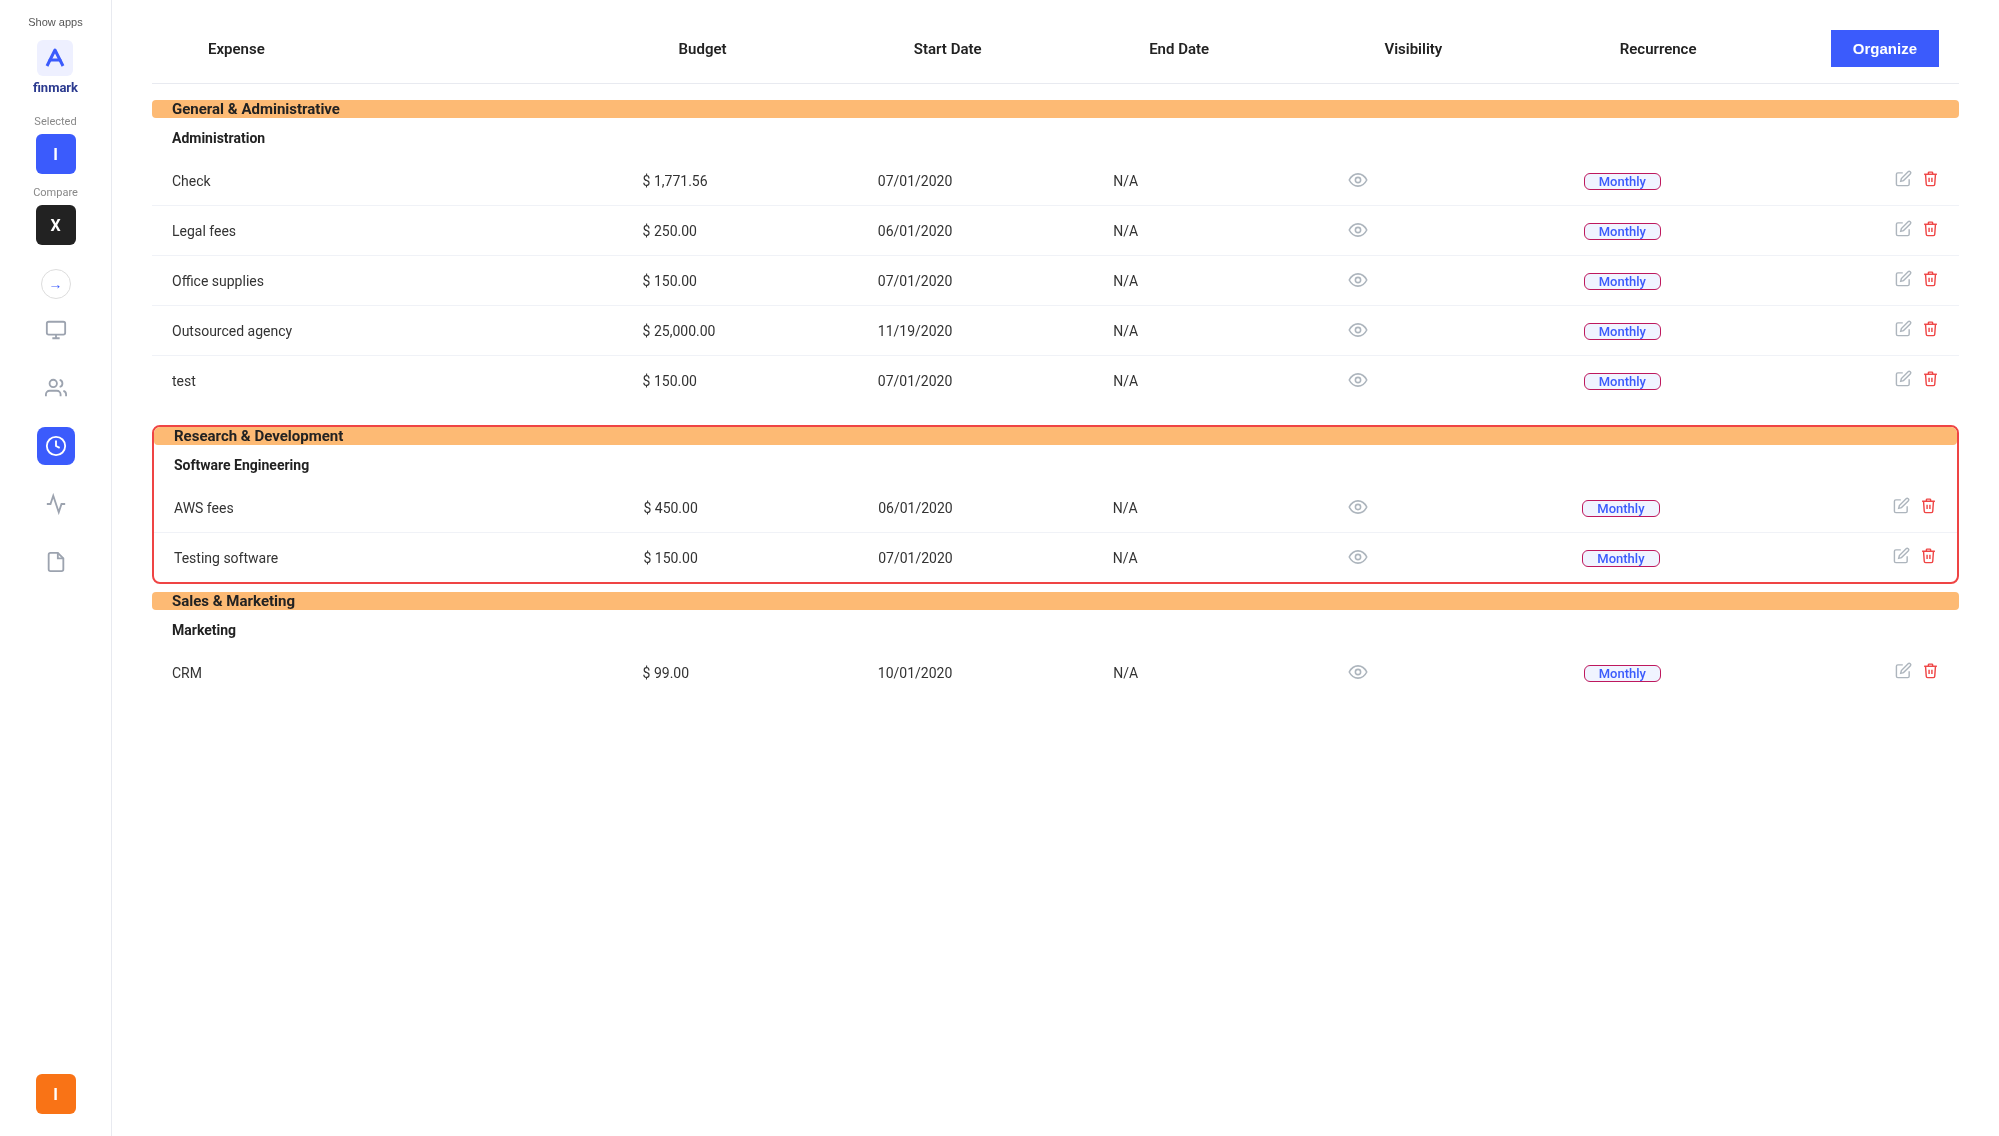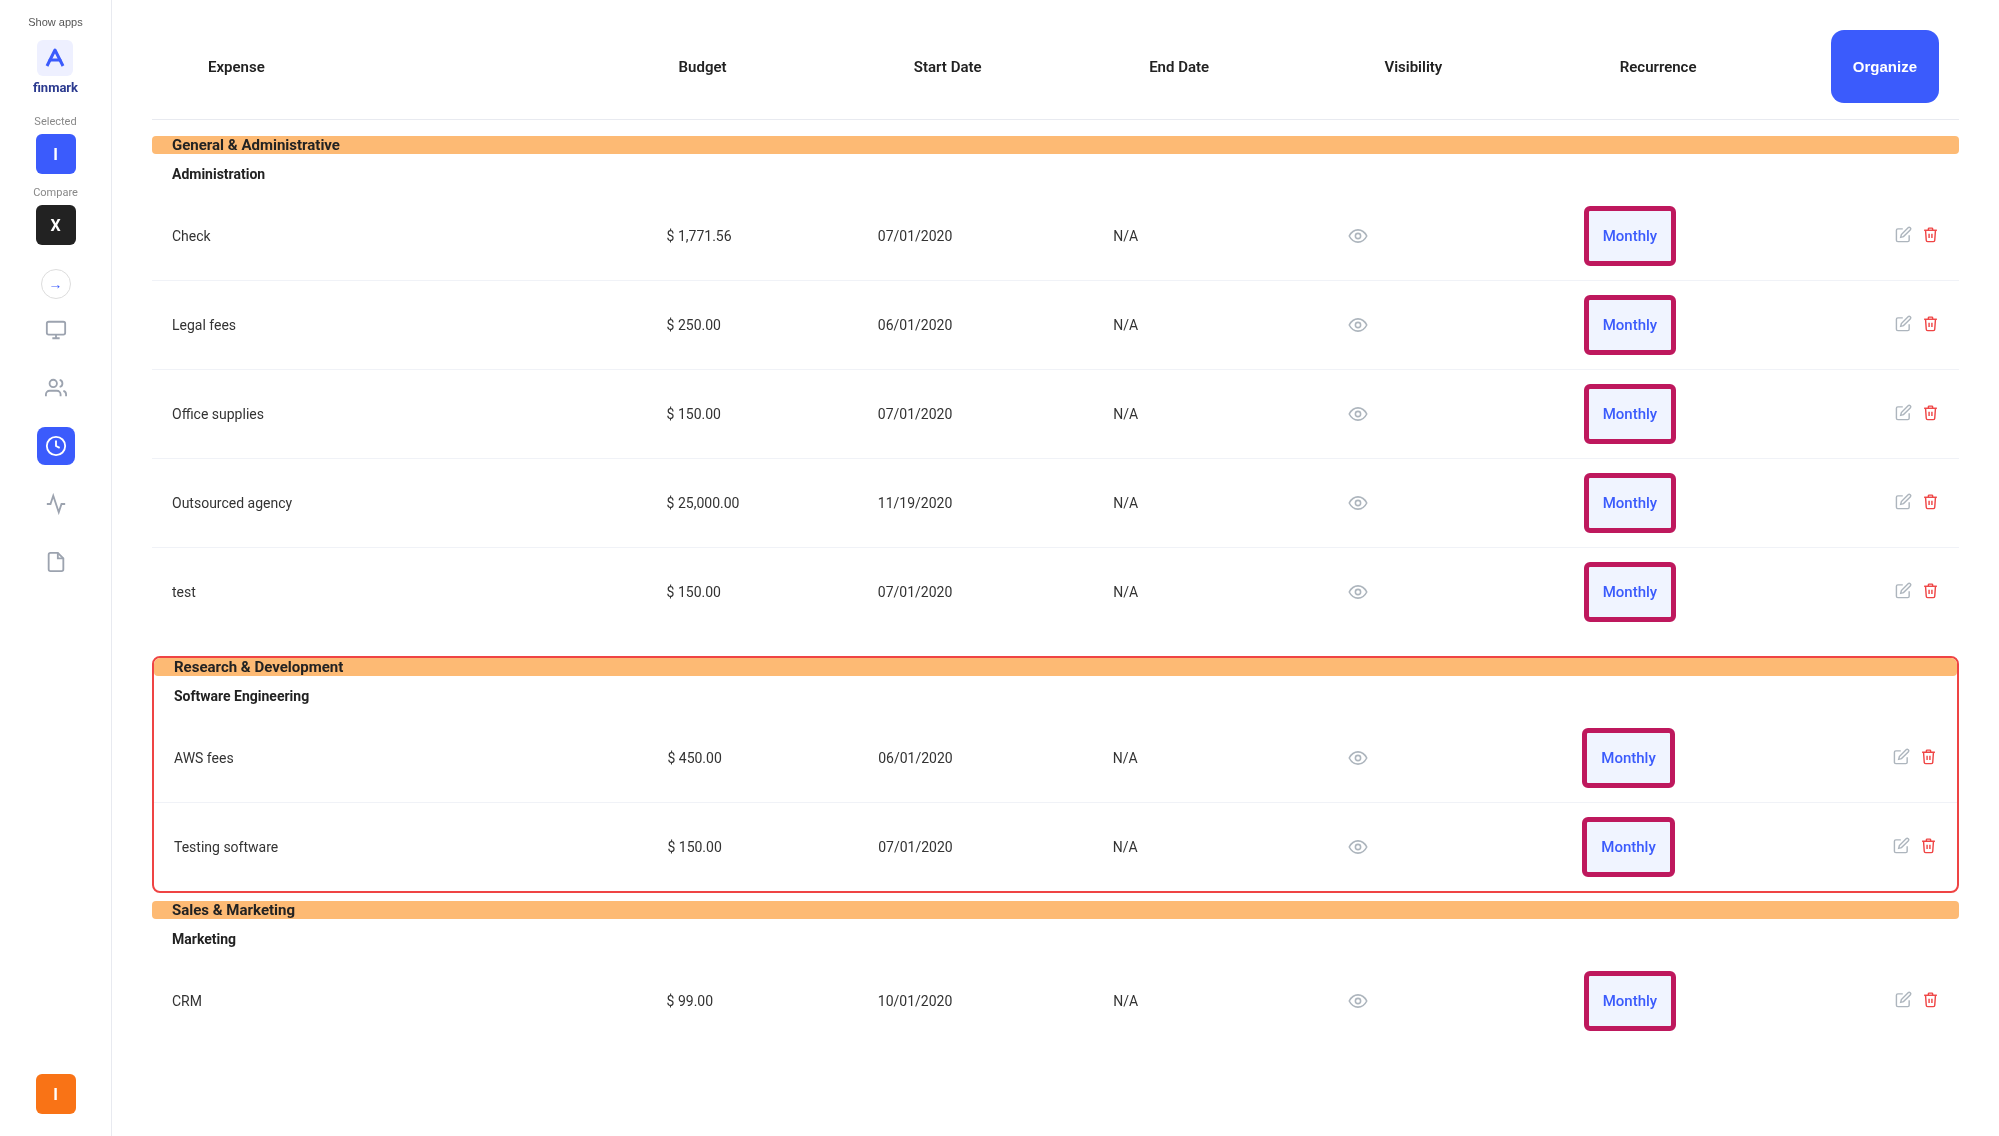--- a/index.html
+++ b/index.html
@@ -129,22 +129,22 @@
     .table-header-cell {
       font-size: 15px;
       font-weight: 600;
       color: #222;
       margin-left: 36px;
     }
     .organize-btn {
       background: #3b5bfc;
       color: #fff;
       border: none;
-      border-radius: 13px;
-      padding: 28px 22px;
+      border-radius: 0;
+      padding: 10px 22px;
       font-size: 15px;
       font-weight: 600;
       cursor: pointer;
       justify-self: end;
     }
 
     
     .section-group {
       margin-bottom: 4px;
     }
@@ -170,34 +170,34 @@
       grid-template-columns: 2fr 1fr 1fr 1fr 1fr 1fr 120px;
       padding: 14px 20px;
       align-items: center;
       border-bottom: 1px solid #f0f2f7;
     }
     .table-row:last-child { border-bottom: none; }
     .cell-text {
       font-size: 14px;
       color: #333;
     }
-    .cell-budget { font-size: 14px; color: #333; margin-left: 24px; }
+    .cell-budget { font-size: 14px; color: #333; }
     .cell-date { font-size: 14px; color: #333; }
     .cell-na { font-size: 14px; color: #333; }
     .visibility-icon {
       color: #adb5bd;
       font-size: 18px;
     }
     .recurrence-badge {
       display: inline-block;
       background: #f0f4ff;
-      border: 5px solid #be185d;
+      border: 1px solid #be185d;
       border-radius: 6px;
-      padding: 16px 14px;
-      font-size: 15px;
+      padding: 0 14px;
+      font-size: 13px;
       color: #3b5bfc;
       font-weight: 500;
     }
     .actions-cell {
       display: flex;
       gap: 10px;
       align-items: center;
       justify-self: end;
     }
     .edit-icon { color: #9ca3af; font-size: 17px; cursor: pointer; }

